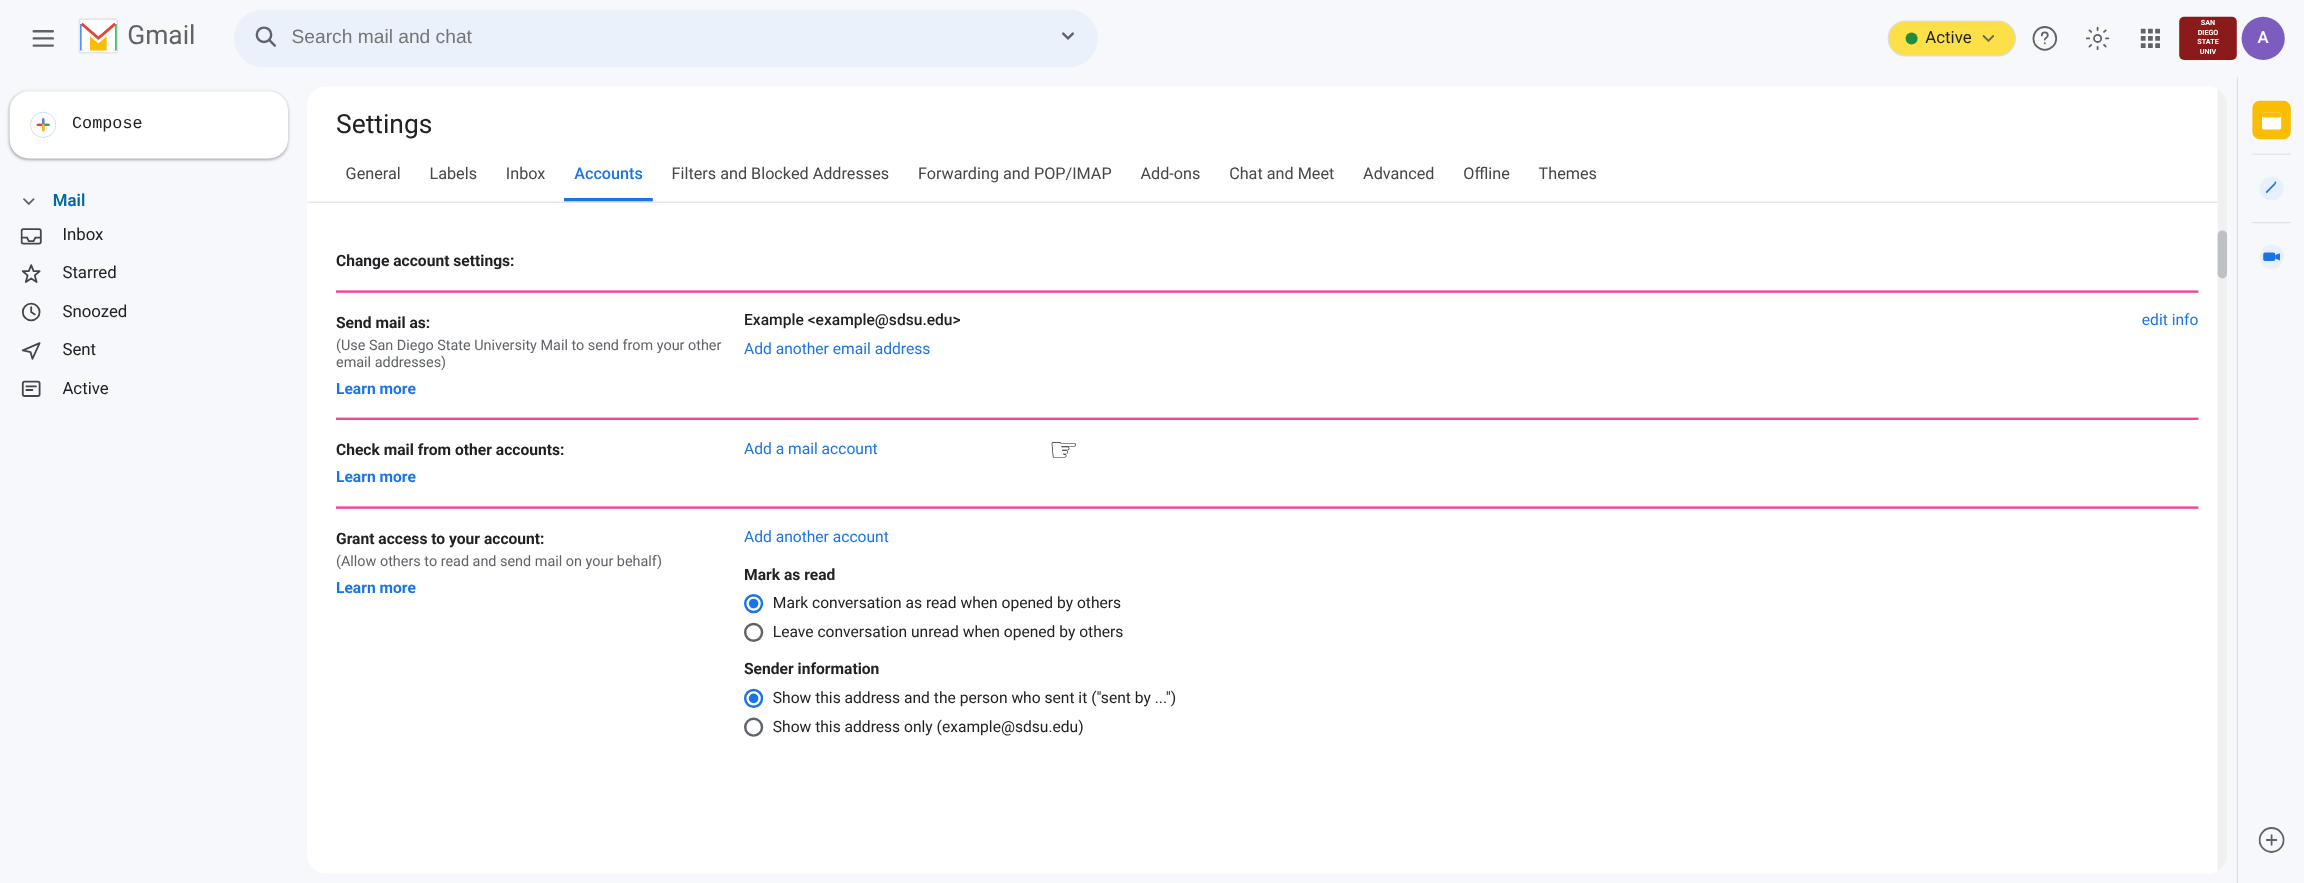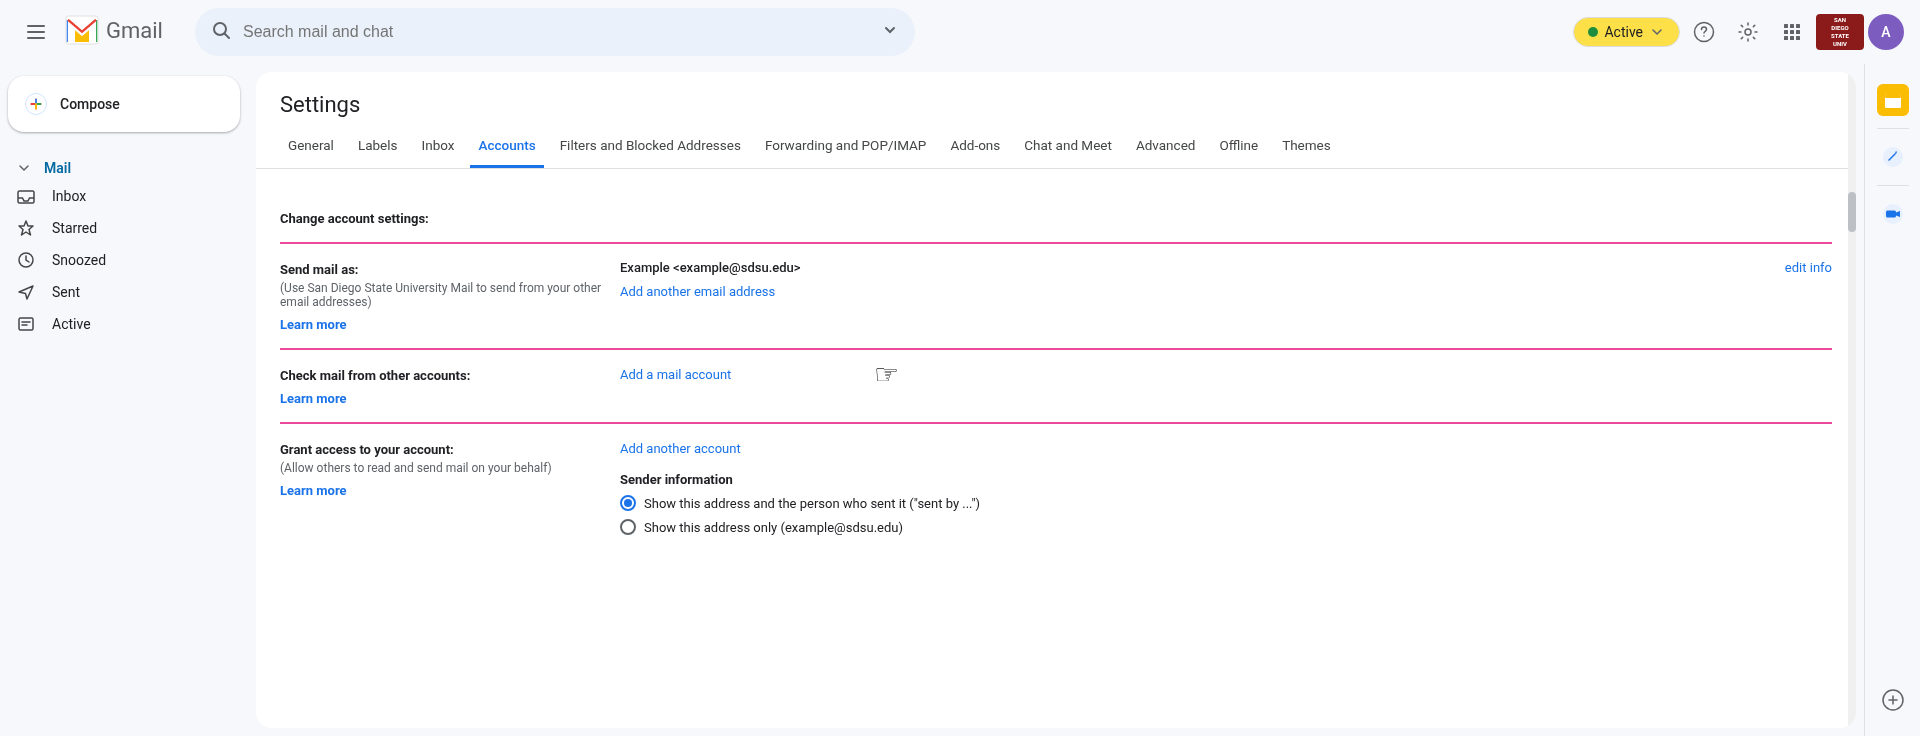--- a/index.html
+++ b/index.html
@@ -151,20 +151,21 @@
       margin: 4px 16px 16px 8px;
       padding: 16px 32px 16px 16px;
       background: white;
       border-radius: 16px;
       box-shadow: 0 1px 3px rgba(0,0,0,0.2), 0 1px 2px rgba(0,0,0,0.14);
       cursor: pointer;
       font-size: 14px;
       font-weight: 500;
       color: #202124;
       transition: box-shadow 0.2s;
+      font-family: Liberation Mono, monospace;
     }
     .compose-plus {
       font-size: 22px;
       color: #ea4335;
       display: flex; align-items: center;
     }
     .compose-plus svg { width: 24px; height: 24px; }
 
     .nav-section { margin-bottom: 4px; }
     .nav-label {
@@ -588,20 +589,35 @@
 
         <div class="settings-row">
           <div class="row-label">
             <div>Grant access to your account:</div>
             <div class="row-label-sub">(Allow others to read and send mail on your behalf)</div>
             <div style="margin-top:8px;"><a class="link">Learn more</a></div>
           </div>
           <div class="row-content">
             <a class="link">Add another account</a>
             
+            <div style="margin-top:16px;">
+              <div class="section-heading">Mark as read</div>
+              <div class="radio-group">
+                <div class="radio-option">
+                  <div class="radio-circle selected">
+                    <div class="radio-inner"></div>
+                  </div>
+                  <span>Mark conversation as read when opened by others</span>
+                </div>
+                <div class="radio-option">
+                  <div class="radio-circle"></div>
+                  <span>Leave conversation unread when opened by others</span>
+                </div>
+              </div>
+            </div>
 
             <div style="margin-top:16px;">
               <div class="section-heading">Sender information</div>
               <div class="radio-group">
                 <div class="radio-option">
                   <div class="radio-circle selected">
                     <div class="radio-inner"></div>
                   </div>
                   <span>Show this address and the person who sent it ("sent by ...")</span>
                 </div>

